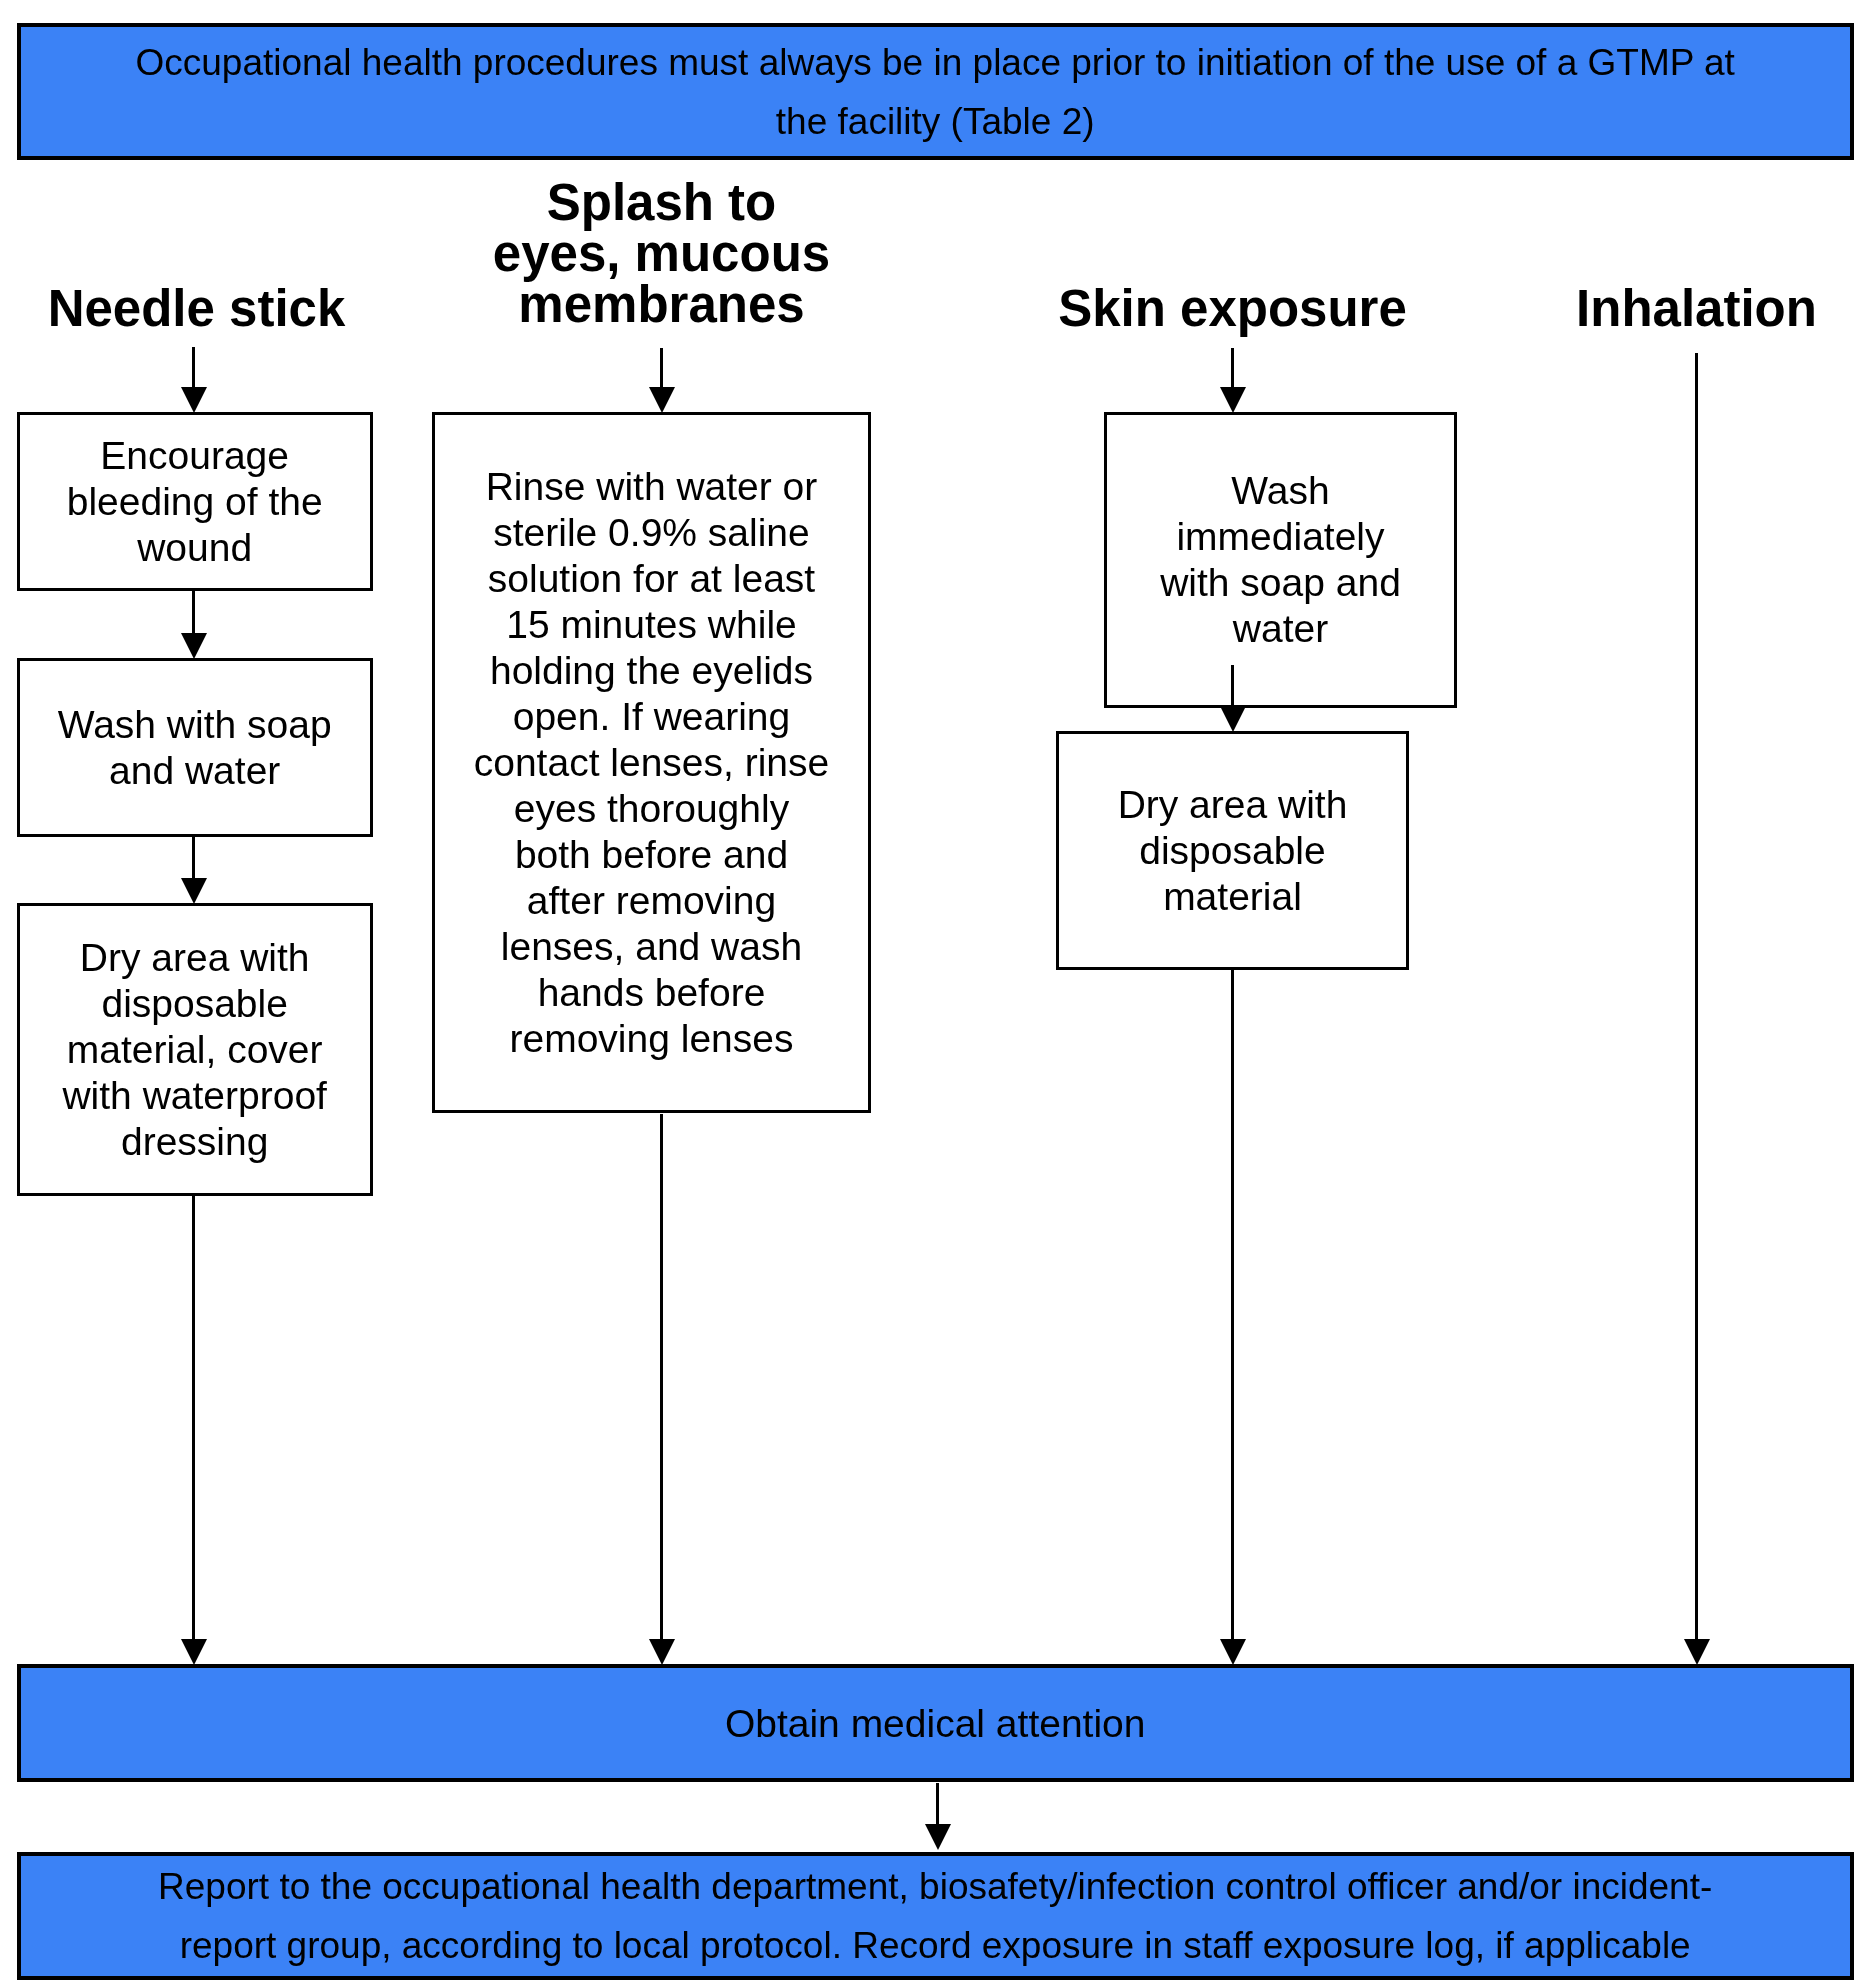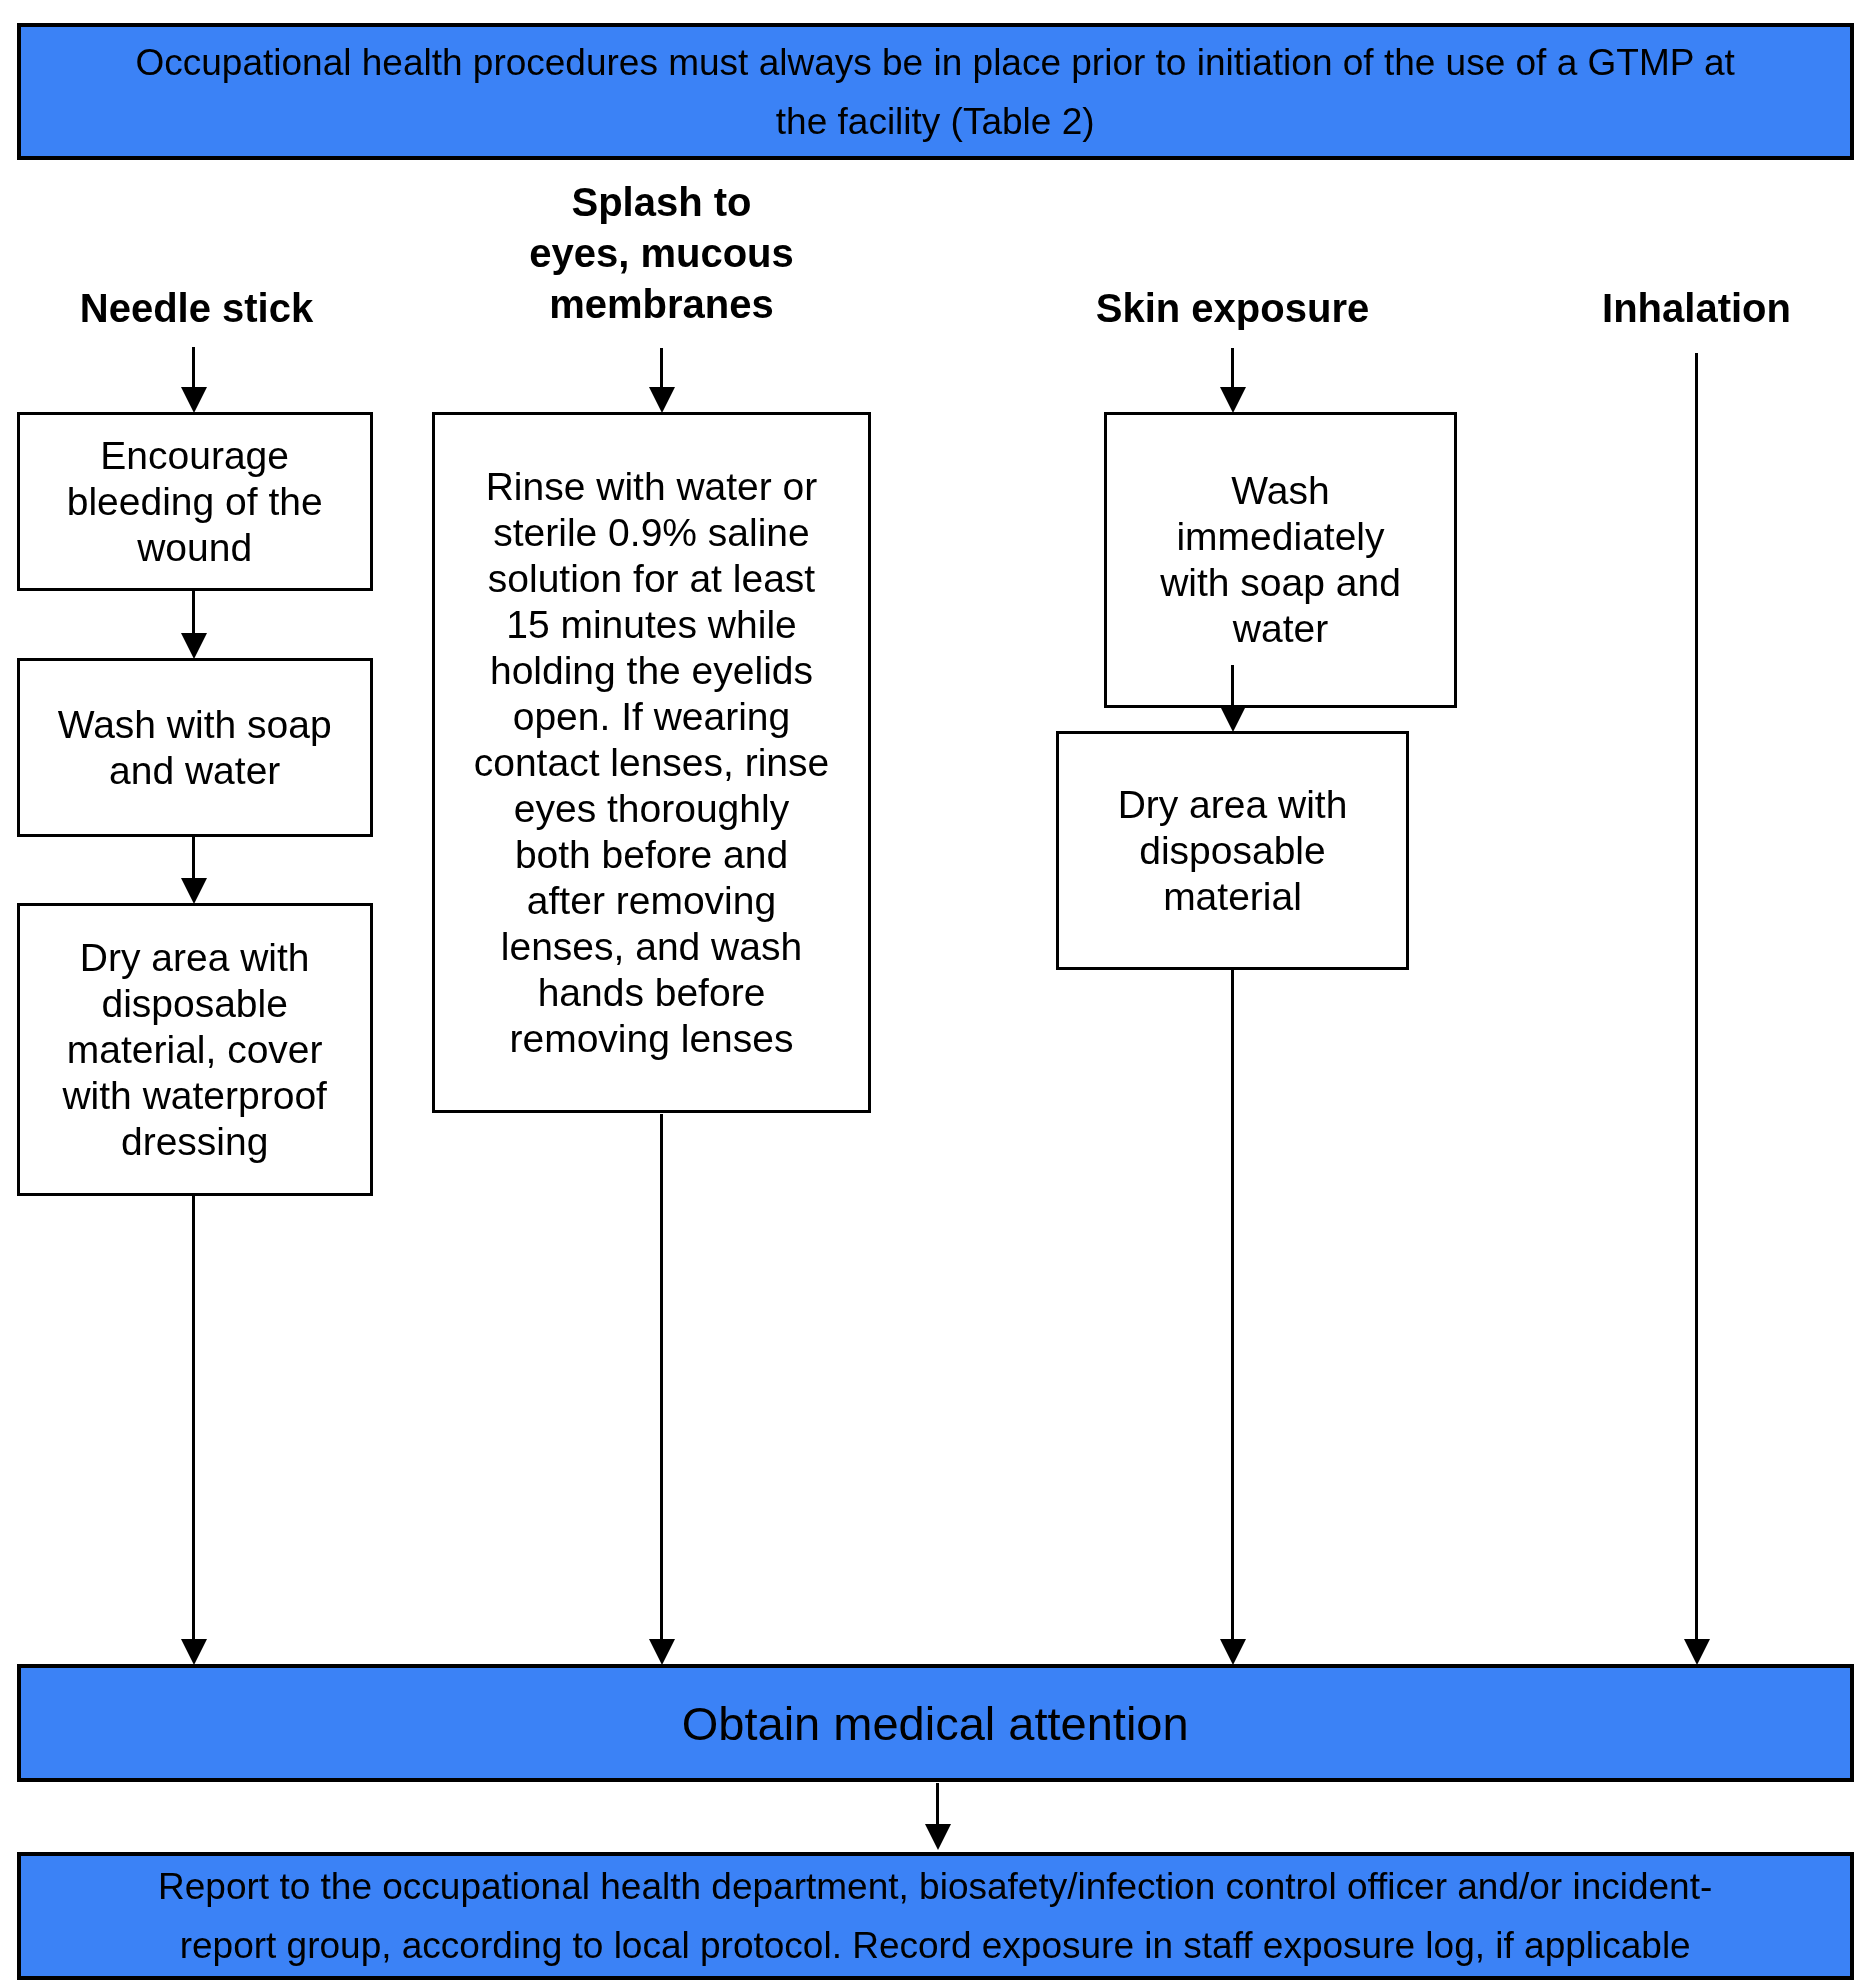--- a/index.html
+++ b/index.html
@@ -20,41 +20,41 @@
     align-items: center;
     justify-content: center;
     text-align: center;
   }
   .wbox .txt {
     font-size: 37px;
     line-height: 59px;
     white-space: pre-line;
   }
   .wbox .txt-lg {
-    font-size: 47px;
+    font-size: 39px;
     line-height: 59px;
     white-space: pre-line;
   }
   
   .sbox {
     border: 3.2px solid #000000;
     background: #ffffff;
     display: flex;
     align-items: center;
     justify-content: center;
     text-align: center;
   }
   .sbox .txt {
     font-size: 39px;
     line-height: 46px;
     white-space: pre-line;
   }
   
   .hdr {
-    font-size: 40px;
+    font-size: 51px;
     font-weight: bold;
     line-height: 51px;
     text-align: center;
     white-space: pre-line;
   }
   
   .vline {
     width: 3.2px;
     background: #000000;
   }

